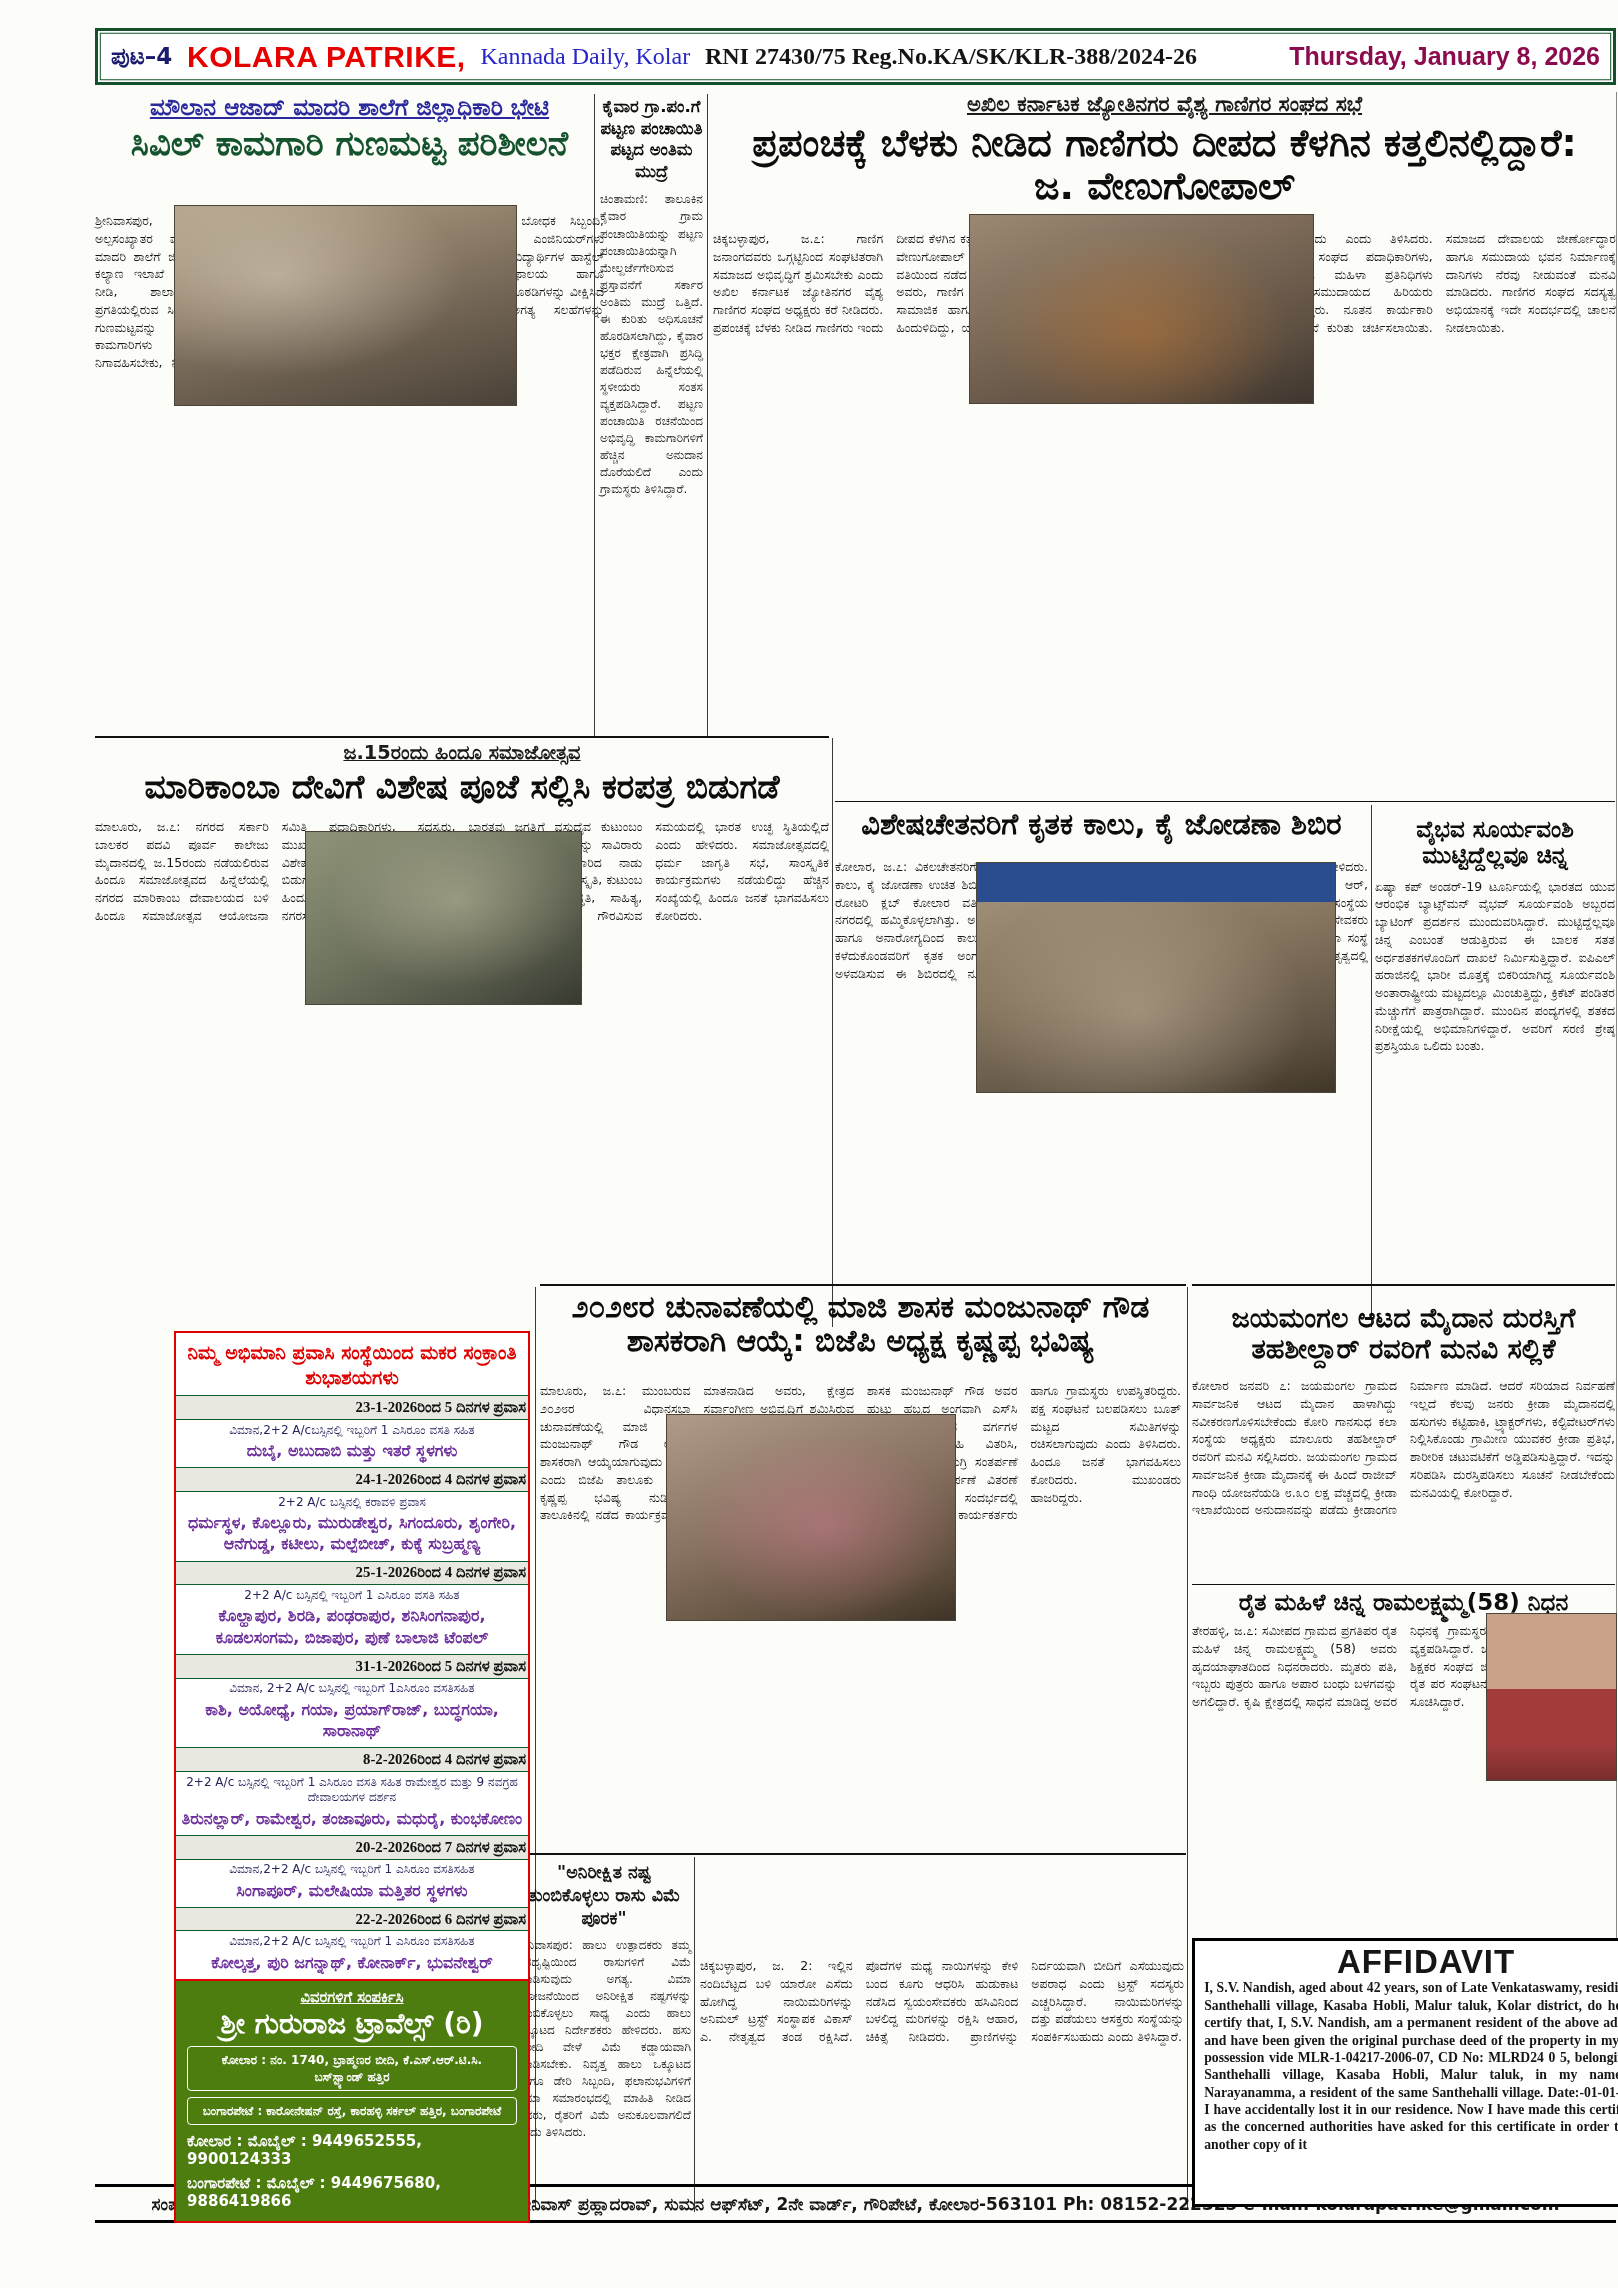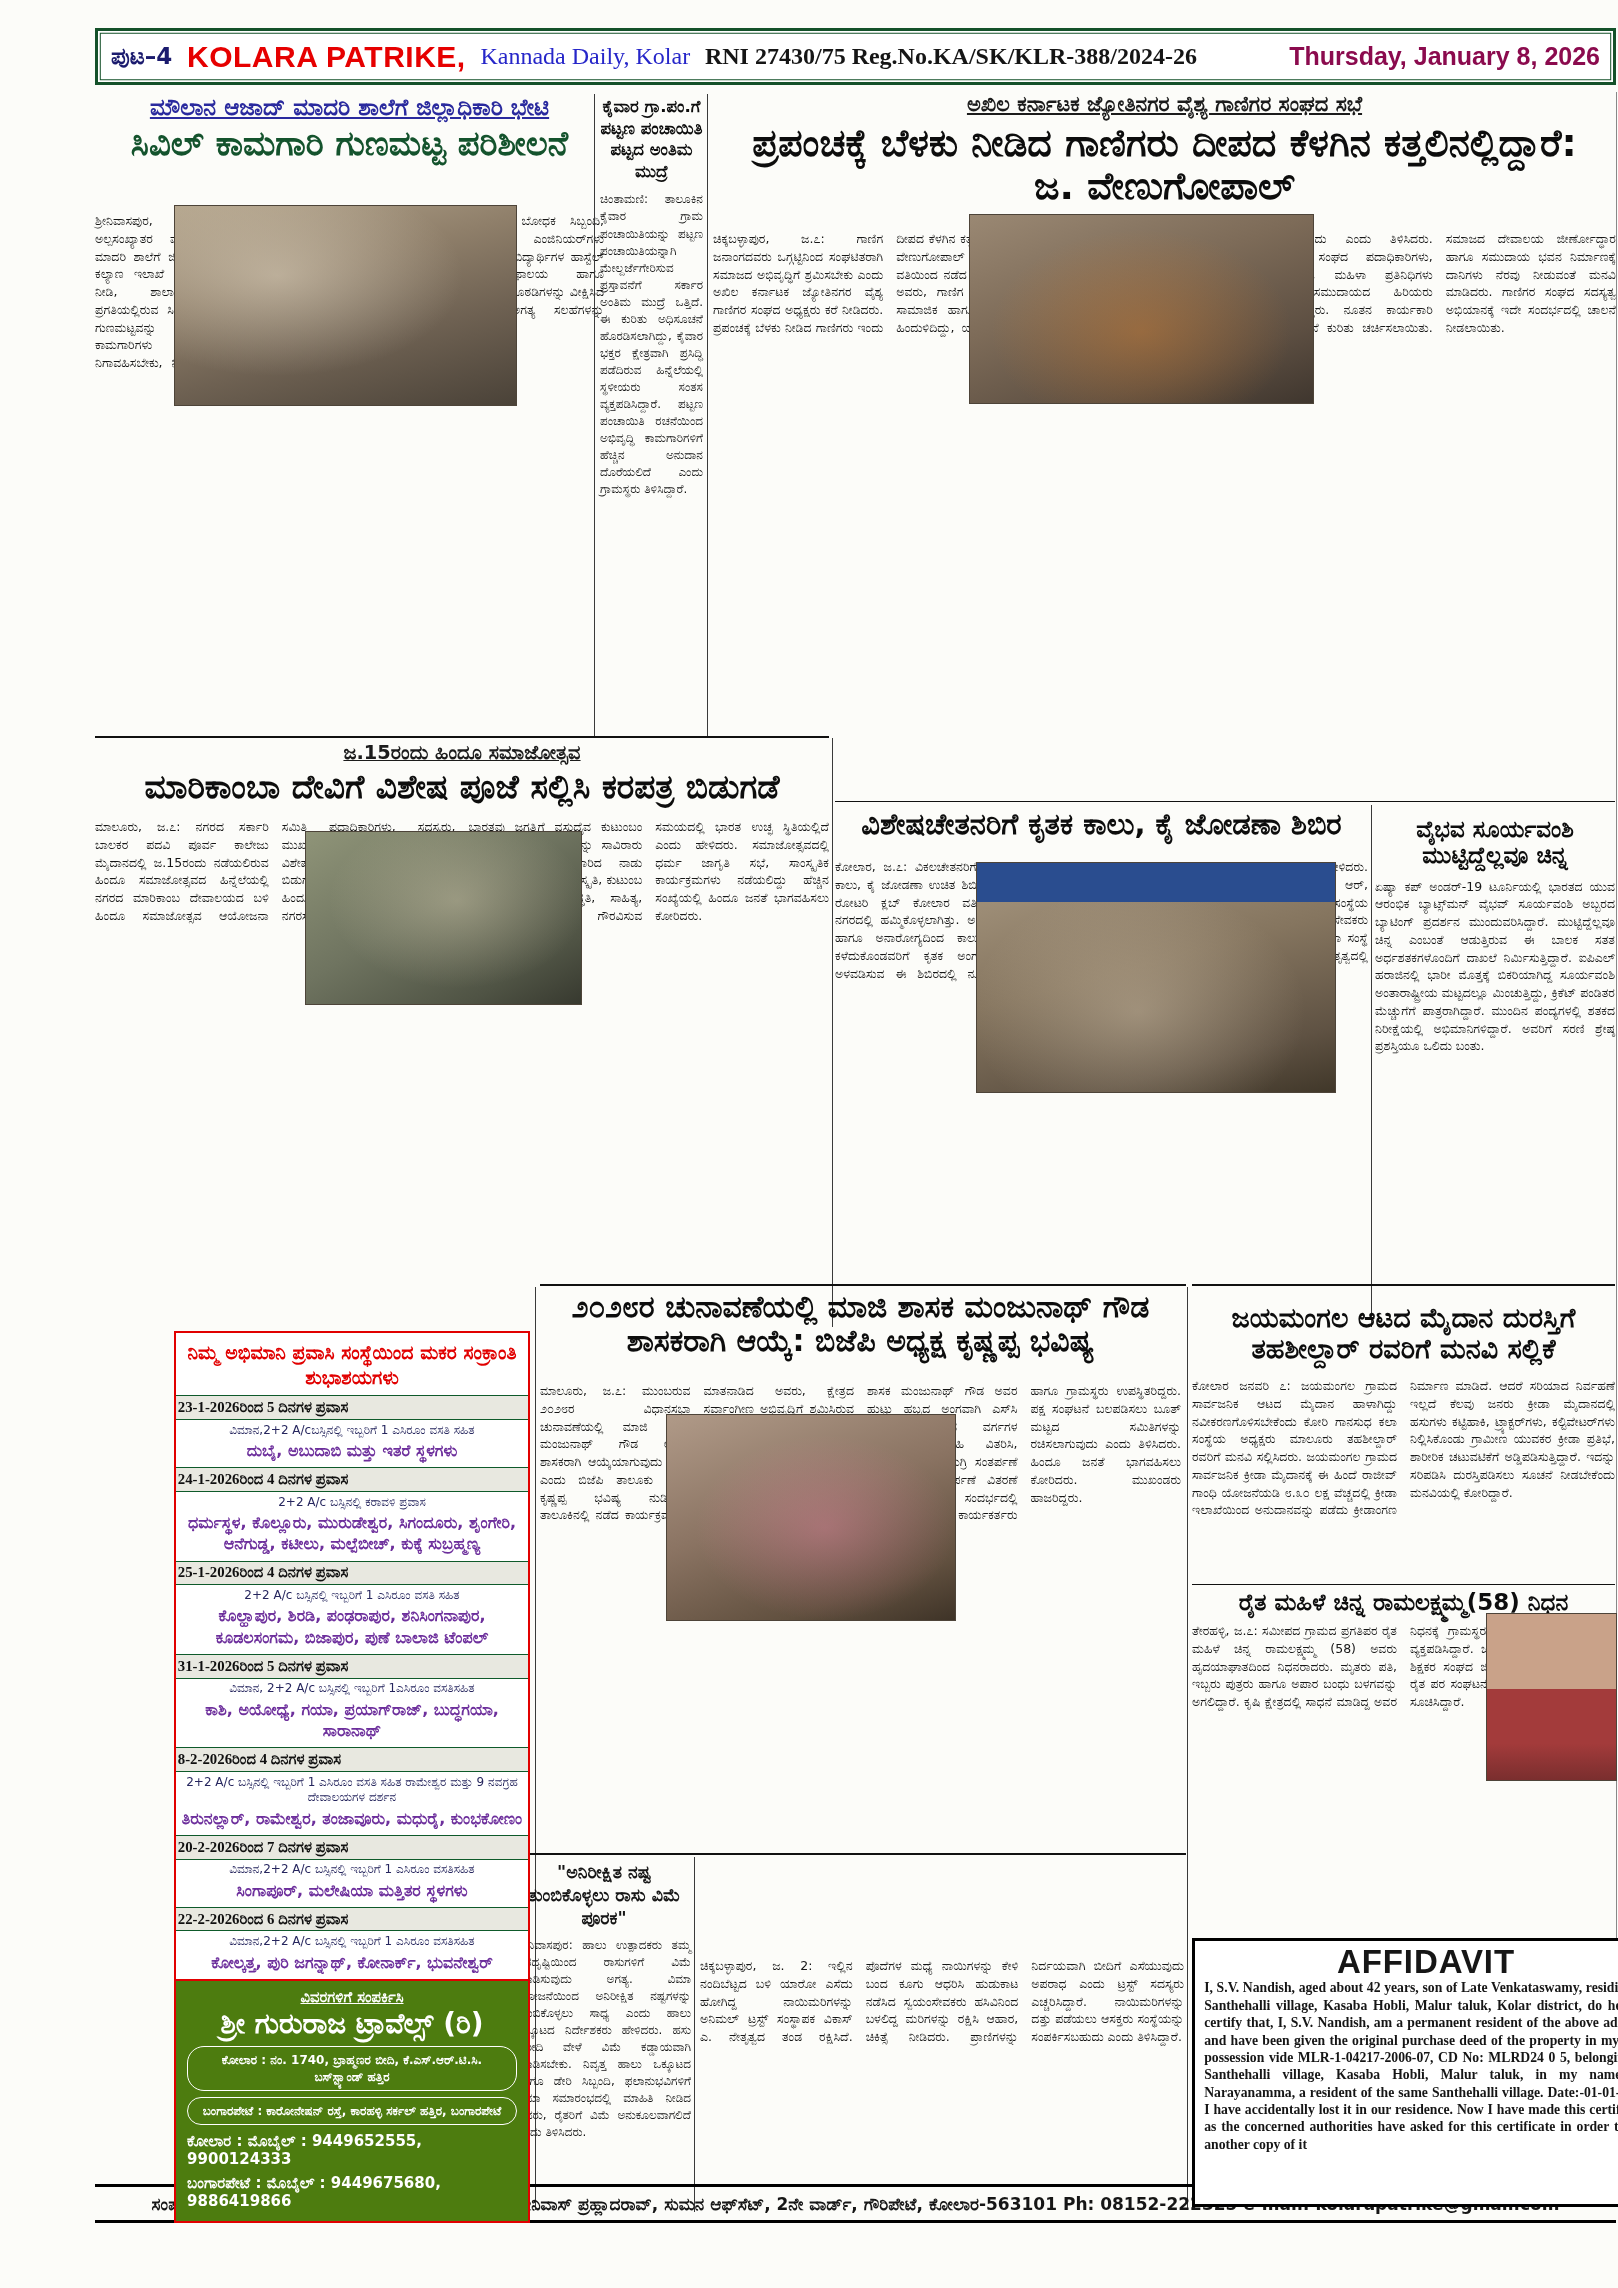--- a/index.html
+++ b/index.html
@@ -24,28 +24,28 @@
   .m-page{color:#1b1b6e;font-weight:bold;font-size:23px;}
   .m-brand{color:#e60000;font-weight:bold;font-size:30px;font-family:"Liberation Sans",sans-serif;letter-spacing:0.5px;}
   .m-sub{color:#2626c9;font-size:24px;font-family:"Liberation Serif",serif;}
   .m-reg{color:#151515;font-weight:bold;font-size:24px;font-family:"Liberation Serif",serif;}
   .m-date{color:#8b0b4e;font-weight:bold;font-size:25px;margin-left:auto;font-family:"Liberation Sans",sans-serif;}
 
   
   .travel-box{left:174px;top:1331px;width:356px;border:2.8px solid #e10000;background:#fff;box-sizing:border-box;z-index:5;}
   .travel-header{color:#e10000;font-weight:bold;font-size:19px;text-align:center;padding:7.4px 5.5px 5.5px;line-height:1.3;}
   .tour{border-top:1.8px solid #0e5a2a;}
-  .tour-date{background:#e8e8e0;border-bottom:1.8px solid #0e5a2a;font-weight:bold;text-align:left;
+  .tour-date{background:#e8e8e0;border-bottom:1.8px solid #0e5a2a;font-weight:bold;text-align:right;
              font-size:14.8px;padding:2.8px 1.8px;color:#101010;font-family:"Liberation Serif",serif;}
   .tour-detail{font-size:12px;text-align:center;color:#26265e;padding:2.8px 3.7px 0.9px;line-height:1.3;}
   .tour-dest{font-weight:bold;color:#6d2f9c;text-align:center;font-size:16px;line-height:1.35;padding:0.9px 3.7px 5.5px;}
   .agency{background:#4d7c0f;color:#fff;text-align:center;padding:7.4px 7.4px 11px;border-top:2.8px solid #e10000;}
   .agency-contact{text-decoration:underline;font-weight:bold;font-size:14.8px;}
   .agency-name{font-size:28px;font-weight:bold;margin:2.8px 0 5.5px;line-height:1.1;}
-  .agency-box{border:1.8px solid #fff;border-radius:17px;font-weight:bold;font-size:12px;
+  .agency-box{border:1.8px solid #fff;border-radius:4px;font-weight:bold;font-size:12px;
               padding:4.6px 7.4px;margin:6.5px 3.7px;line-height:1.4;}
   .agency-phone{font-size:15px;font-weight:bold;margin-top:6.5px;text-align:left;padding:0 3.7px;}
 
   
   .quote-title{font-weight:bold;font-size:17.5px;text-align:center;line-height:1.3;}
 
   
   .affidavit{left:1192px;top:1938px;width:468px;height:269px;border:3.7px solid #000;
              box-sizing:border-box;padding:3.7px 9.2px;background:#fff;z-index:5;}
   .affidavit-title{font-family:"Liberation Sans",sans-serif;font-weight:800;font-size:33px;

